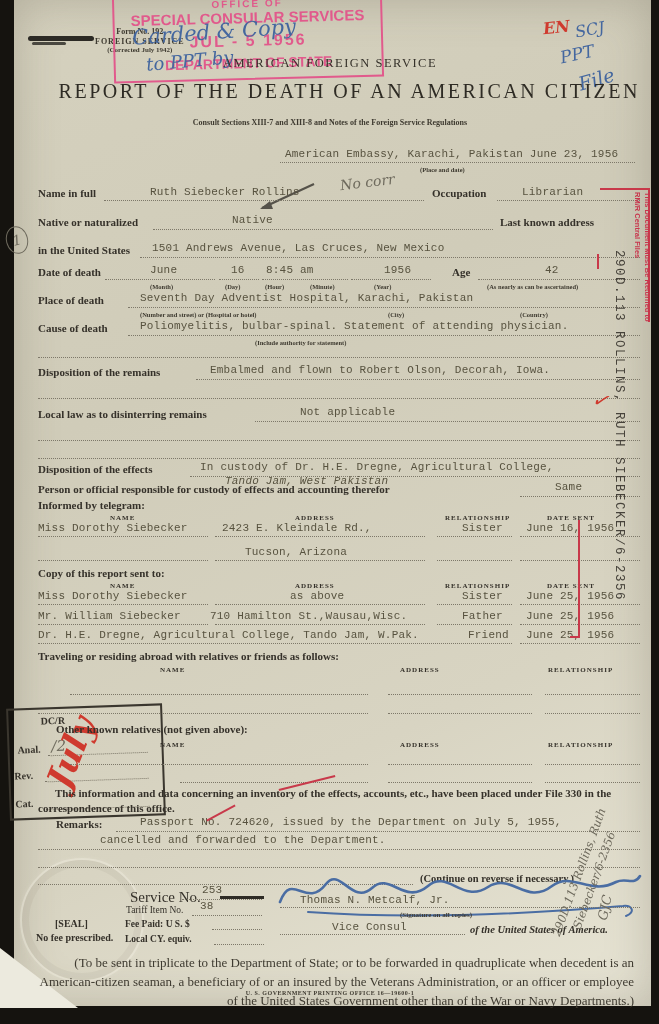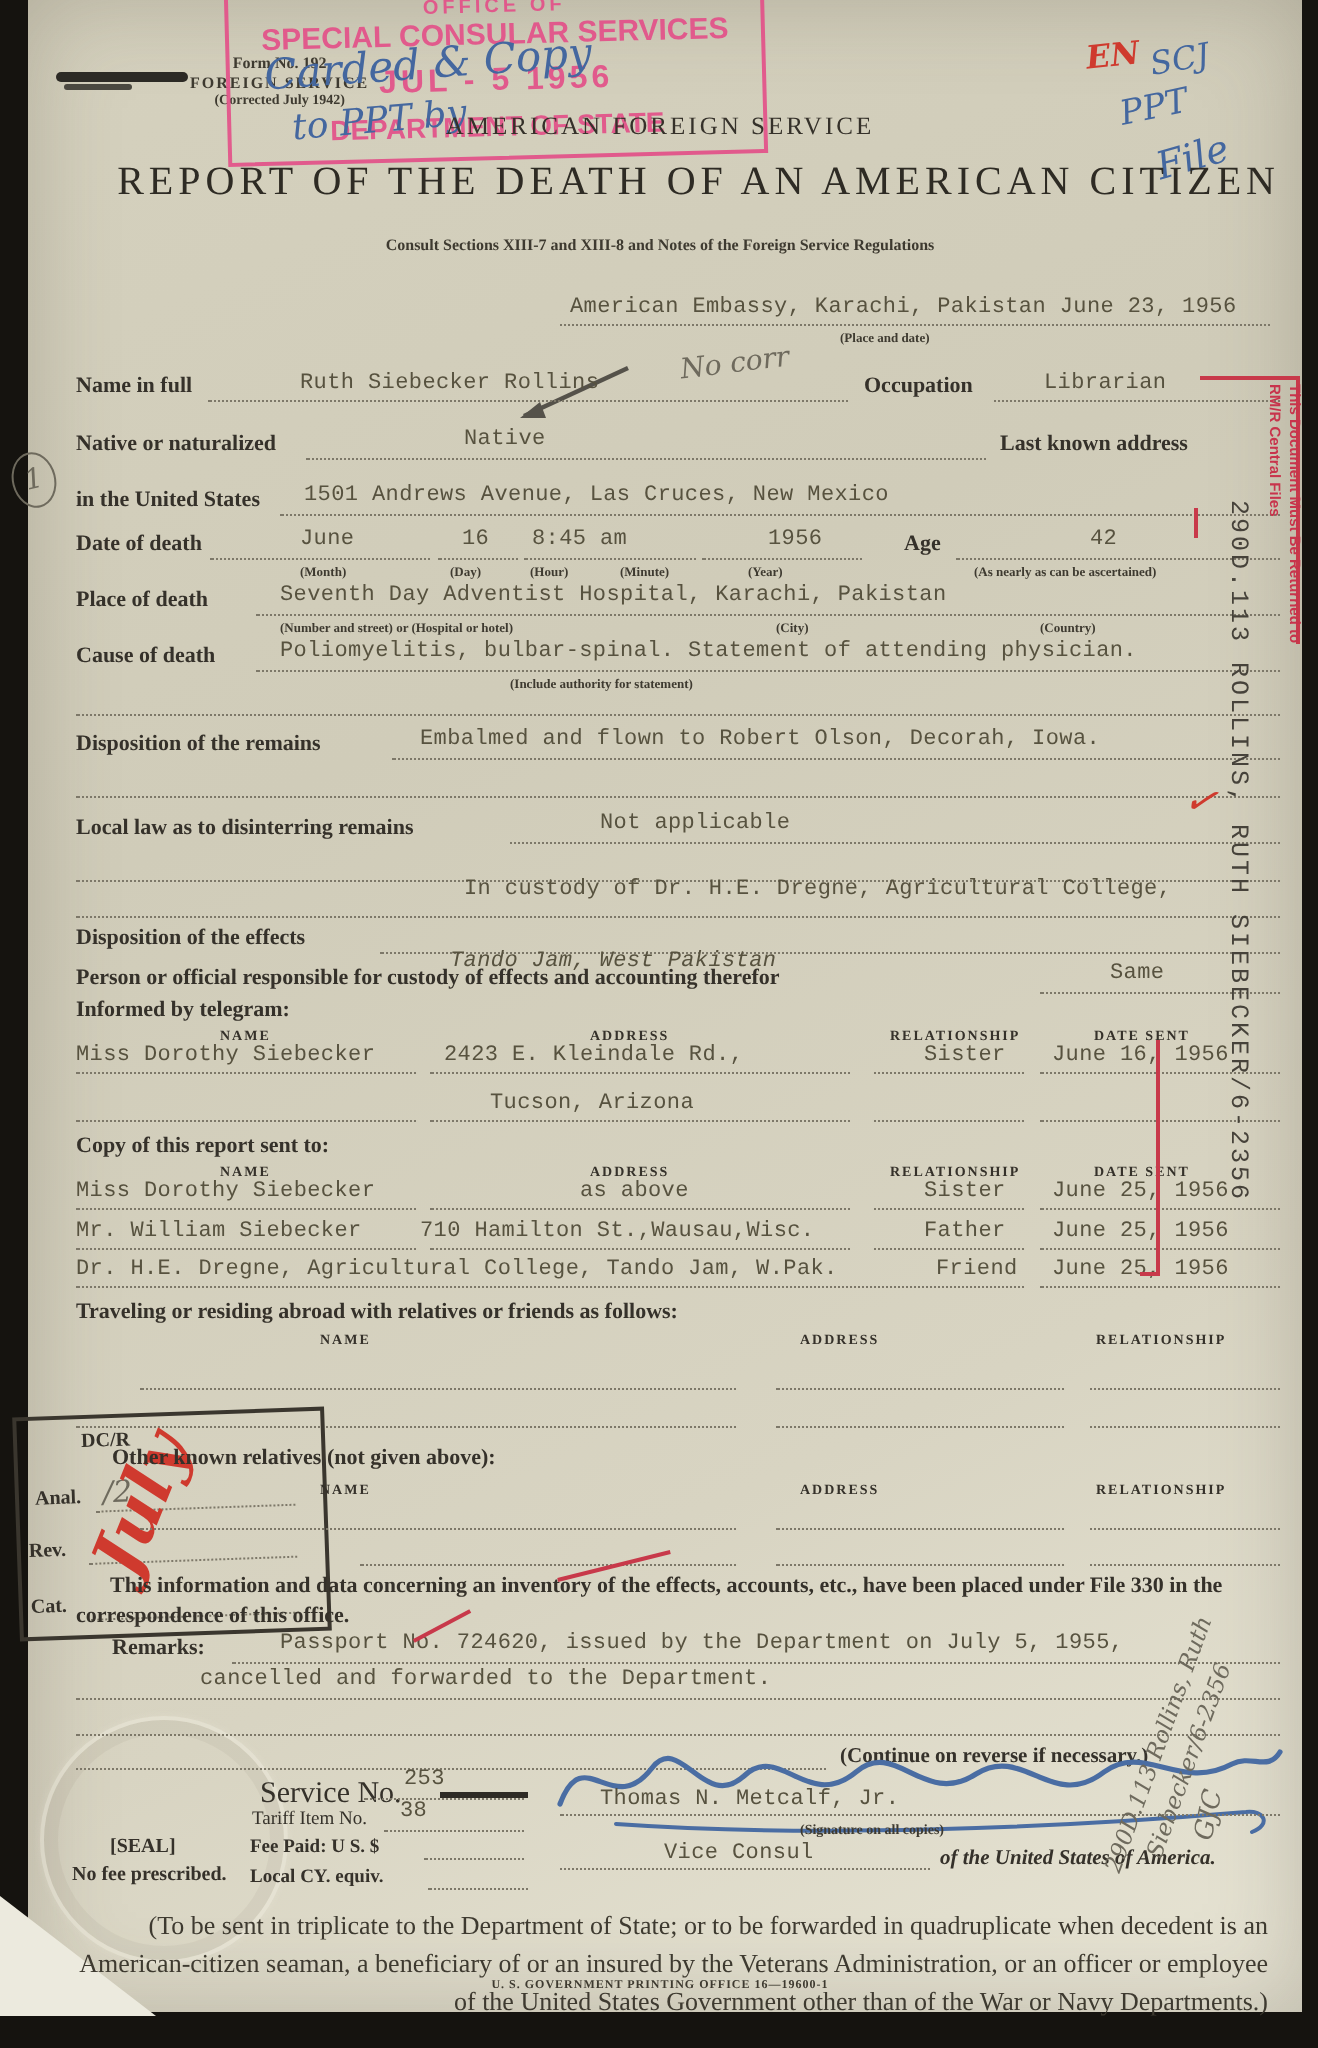--- a/index.html
+++ b/index.html
@@ -134,21 +134,21 @@
 
 <div class="abs lbl" style="left:38px;top:408px;">Local law as to disinterring remains</div>
 <div class="abs dot" style="left:255px;top:421px;width:385px;"></div>
 <div class="abs val" style="left:268px;top:406px;margin-left:32px;">Not applicable</div>
 <div class="abs hand-red" style="left:592px;top:388px;font-size:20px;transform:rotate(12deg);">✓</div>
 <div class="abs dot" style="left:38px;top:440px;width:602px;"></div>
 <div class="abs dot" style="left:38px;top:458px;width:602px;"></div>
 
 <div class="abs lbl" style="left:38px;top:463px;">Disposition of the effects</div>
 <div class="abs dot" style="left:190px;top:476px;width:450px;"></div>
-<div class="abs val" style="left:200px;top:439px;margin-left:32px;">In custody of Dr. H.E. Dregne, Agricultural College,</div>
+<div class="abs val" style="left:200px;top:461px;">In custody of Dr. H.E. Dregne, Agricultural College,</div>
 <div class="abs val" style="left:225px;top:475px;font-style:italic;">Tando Jam, West Pakistan</div>
 
 <div class="abs lbl" style="left:38px;top:483px;">Person or official responsible for custody of effects and accounting therefor</div>
 <div class="abs dot" style="left:520px;top:496px;width:120px;"></div>
 <div class="abs val" style="left:555px;top:481px;">Same</div>
 
 <div class="abs lbl" style="left:38px;top:499px;">Informed by telegram:</div>
 <div class="abs hdr" style="left:110px;top:514px;">NAME</div>
 <div class="abs hdr" style="left:295px;top:514px;">ADDRESS</div>
 <div class="abs hdr" style="left:445px;top:514px;">RELATIONSHIP</div>

